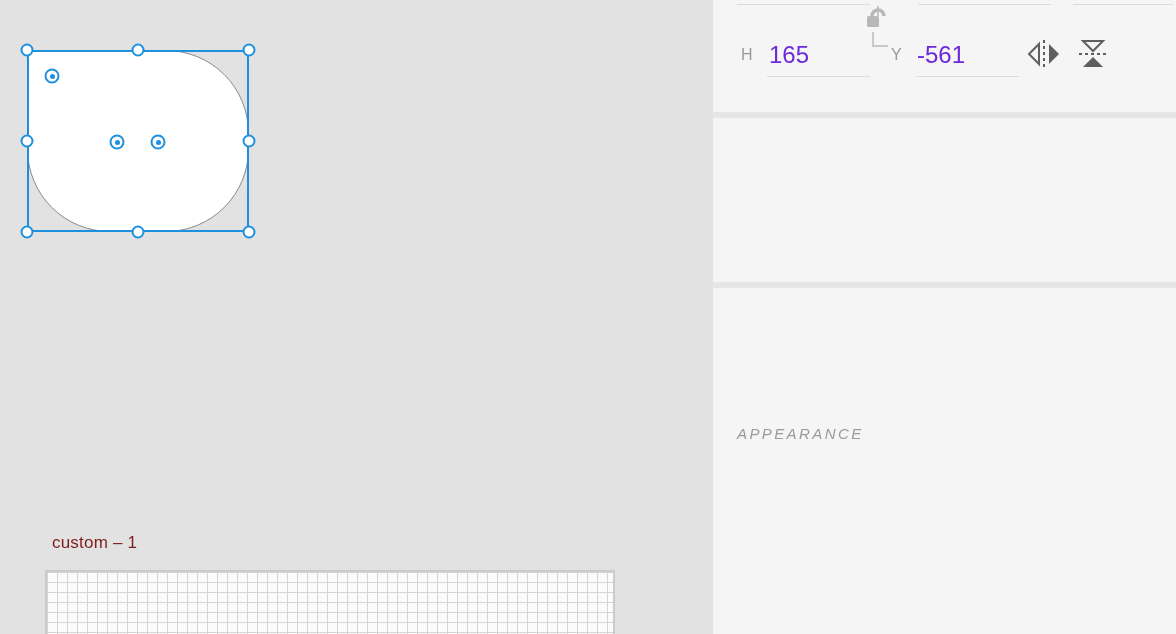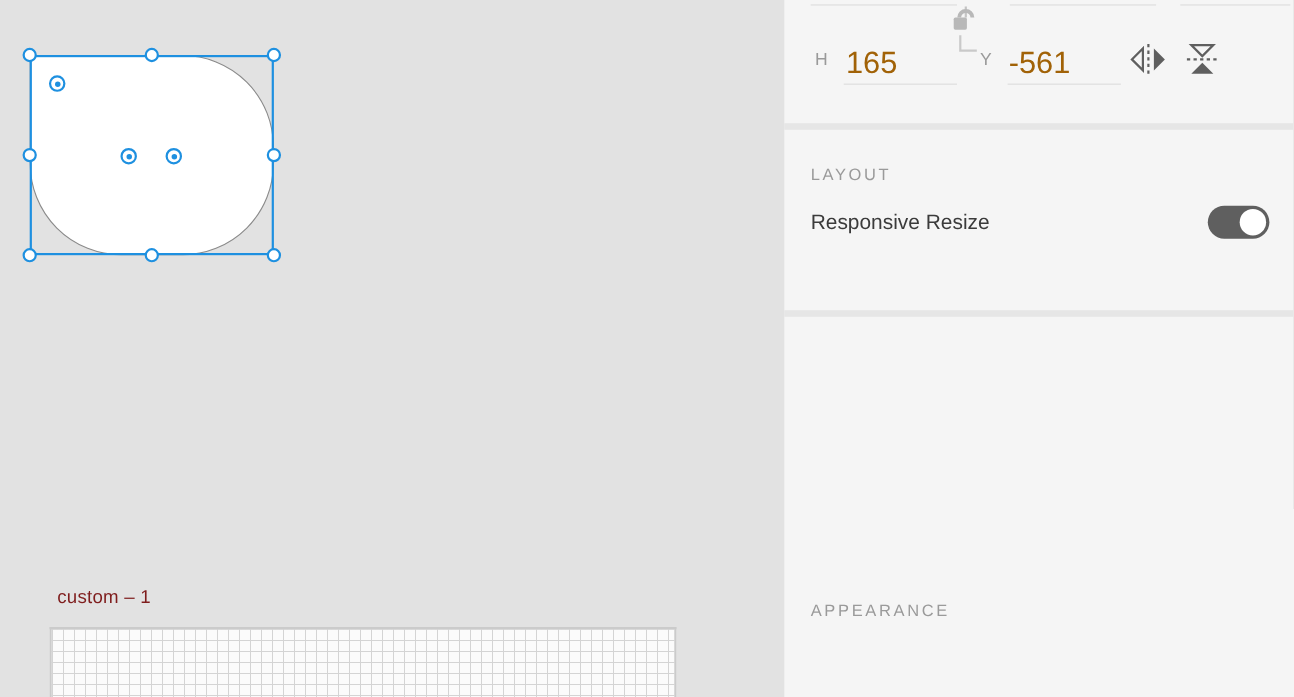--- a/index.html
+++ b/index.html
@@ -84,21 +84,21 @@
   }
 
   
   .dims {
     position: relative; height: 112px;
   }
   .flabel {
     position: absolute; font-size: 16px; color: #9a9a9a;
   }
   .fval {
-    position: absolute; font-size: 28px; color: #a16207;
+    position: absolute; font-size: 24px; color: #6d28d9;
   }
   .fline {
     position: absolute; height: 1px; background: #dcdcdc;
   }
   .lock-icon { position: absolute; }
   .flipbtn { position: absolute; }
 
   
   .row-resp { position: relative; height: 100px; }
   .resp-label {
@@ -187,32 +187,25 @@
         <svg width="36" height="36" viewBox="0 0 36 36">
           <path d="M8 5 L28 5 L18 15 Z" fill="none" stroke="#5f5f5f" stroke-width="2"></path>
           <path d="M8 31 L28 31 L18 21 Z" fill="#5f5f5f"></path>
           <line x1="4" y1="18" x2="32" y2="18" stroke="#5f5f5f" stroke-width="2" stroke-dasharray="3,3"></line>
         </svg>
       </div>
     </div>
 
     <div class="divider"></div>
 
-    <div class="row-resp">
-      <div class="sec-title" style="position:absolute; left:0; top:33px;">LAYOUT</div>
-      <div class="resp-label" style="left:24px; top:74px;">Responsive Resize</div>
-      <div class="toggle" style="left:385px; top:69px;">
-        <div class="knob"></div>
-      </div>
-    </div>
 
     <div class="divider" style="position:absolute; left:0; top:282px;"></div>
 
     <div class="appear">
-      <div class="sec-title" style="position:absolute; left:0; top:329px;">APPEARANCE</div>
+      <div class="sec-title" style="position:absolute; left:0; top:307px;font-style:italic;">APPEARANCE</div>
 
       <div class="fill-row" style="left:0; top:0; width:463px;">
         
         
         
         
       </div>
     </div>
 
   </div>

